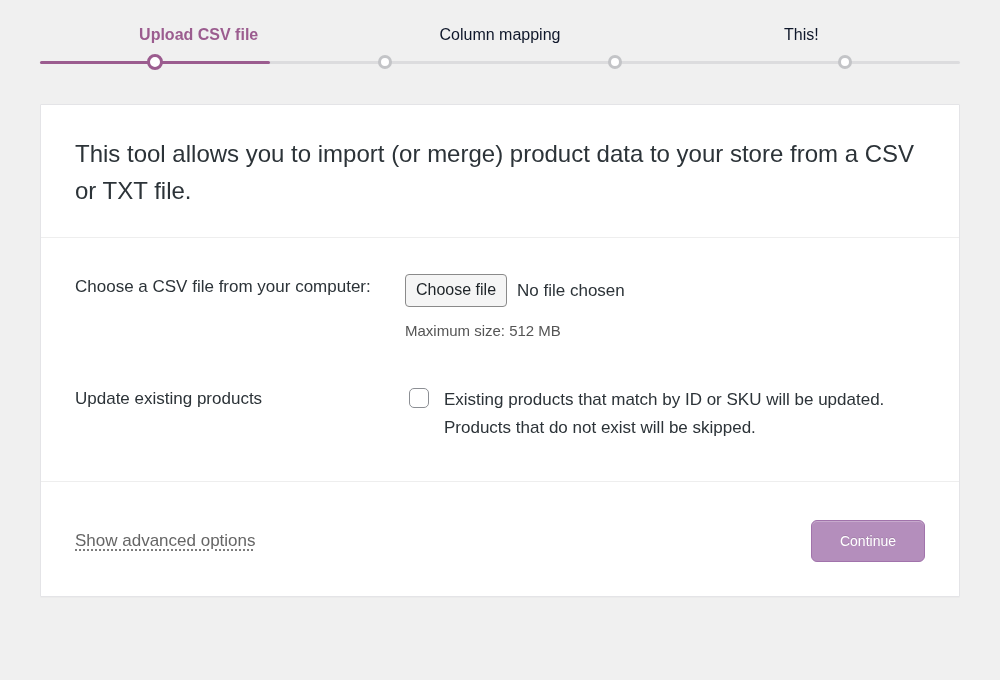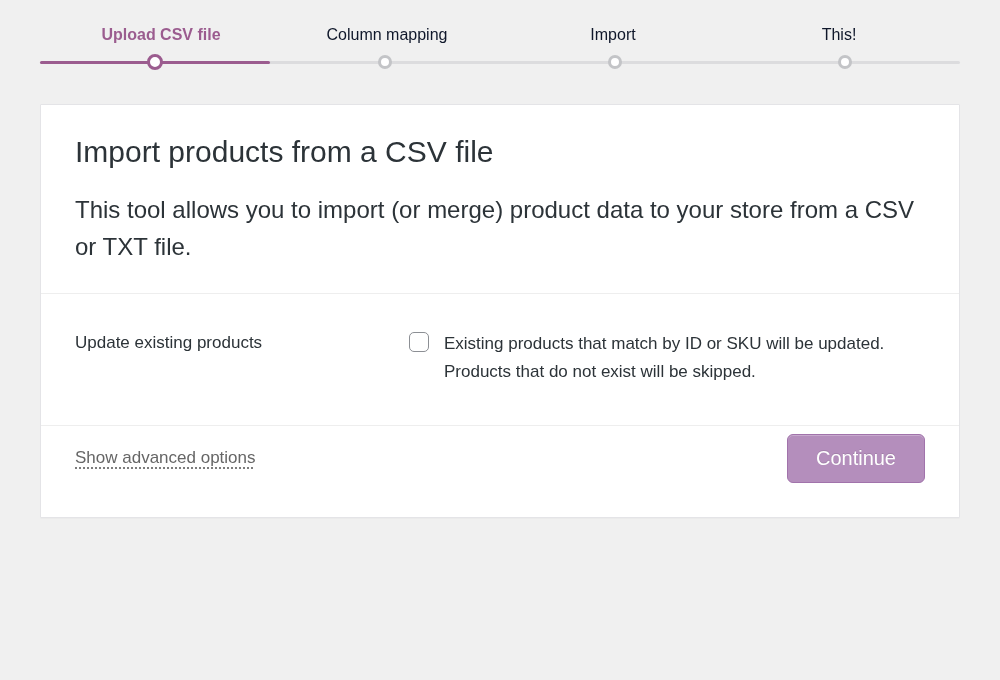--- a/index.html
+++ b/index.html
@@ -165,77 +165,85 @@
   }
   .chk:checked { background: #9b5c8f; border-color: #9b5c8f; }
   .chk-desc {
     font-size: 17px;
     color: #2c3338;
     line-height: 1.6;
   }
 
   .card-footer {
     border-top: 1px solid #eee;
-    padding: 8px 34px 34px;
+    padding: 38px 34px 34px;
     display: flex;
     justify-content: space-between;
     align-items: center;
     background: #fff;
   }
   .adv-link {
     font-size: 17px;
     color: #666;
     text-decoration: underline dotted;
     text-underline-offset: 4px;
     cursor: pointer;
   }
   .continue-btn {
     font: inherit;
-    font-size: 20px;
+    font-size: 14px;
     color: #fff;
     background: #b48ebc;
     border: 1px solid #a173ab;
     border-radius: 6px;
     padding: 12px 28px;
     cursor: pointer;
     text-shadow: 0 -1px 0 rgba(0,0,0,0.1);
     box-shadow: inset 0 1px 0 rgba(255,255,255,0.25);
   }
 </style>
 </head>
 <body>
 
 <div class="page">
 
   <div class="stepper">
     <div class="step-labels">
       <div class="step-label active">Upload CSV file</div>
       <div class="step-label">Column mapping</div>
-      <div class="step-label">Import</div>
       <div class="step-label">This!</div>
     </div>
     <div class="step-track">
       <div class="track-line"></div>
       <div class="track-fill"></div>
       <div class="step-dot active dot-1"></div>
       <div class="step-dot dot-2"></div>
       <div class="step-dot dot-3"></div>
       <div class="step-dot dot-4"></div>
     </div>
   </div>
 
   <div class="card">
 
     <div class="card-header">
-      <h1 class="card-title">Import products from a CSV file</h1>
       <p class="card-desc">This tool allows you to import (or merge) product data to your store from a CSV or TXT file.</p>
     </div>
 
     <div class="card-body">
 
+      <div class="form-row">
+        <div class="label-col">Choose a CSV file from your computer:</div>
+        <div class="field-col">
+          <div class="file-line">
+            <button class="choose-file-btn">Choose file</button>
+            <span class="file-status">No file chosen</span>
+          </div>
+          <div class="hint">Maximum size: 512 MB</div>
+        </div>
+      </div>
 
       <div class="form-row">
         <div class="label-col">Update existing products</div>
         <div class="field-col">
           <div class="checkbox-line">
             <input type="checkbox" class="chk" style="">
             <div class="chk-desc">Existing products that match by ID or SKU will be updated. Products that do not exist will be skipped.</div>
           </div>
         </div>
       </div>

